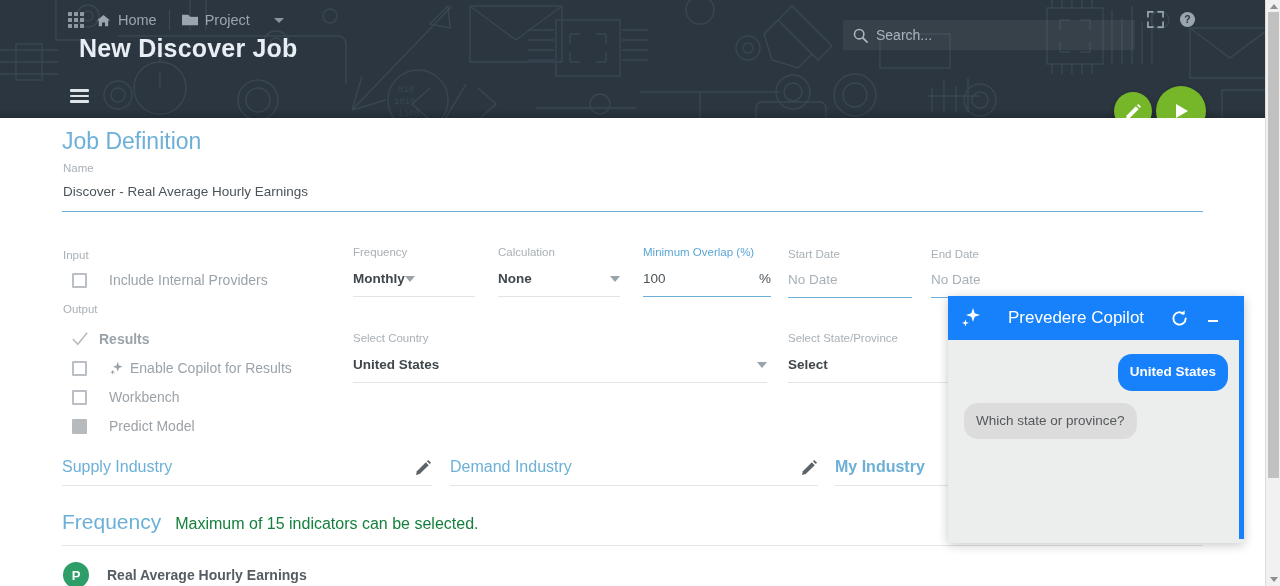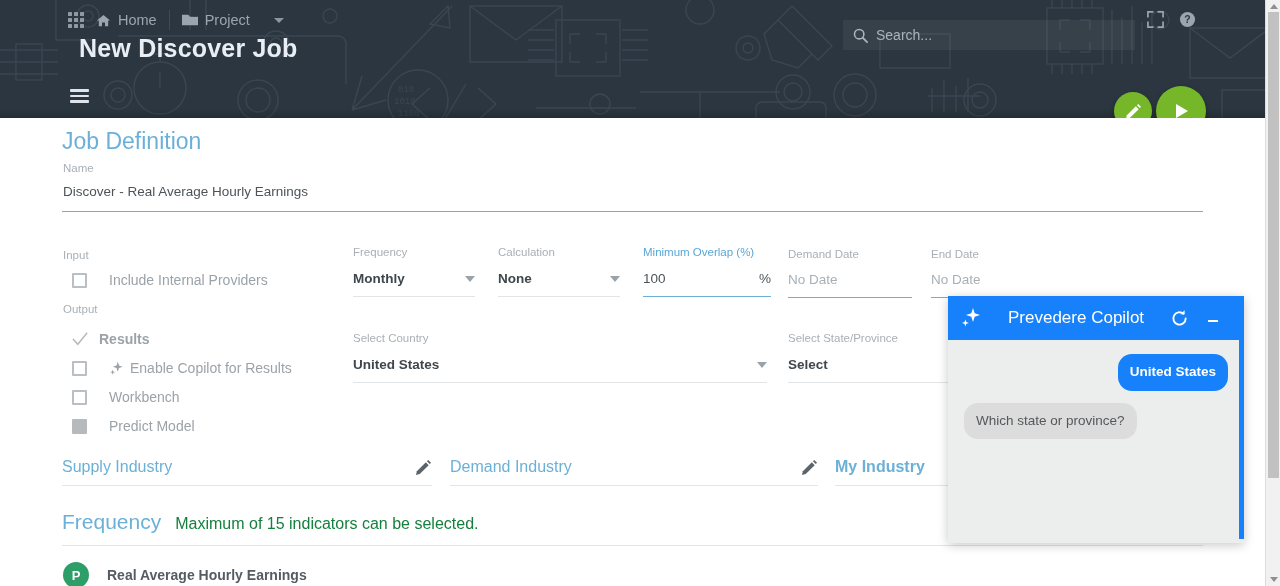--- a/index.html
+++ b/index.html
@@ -346,21 +346,21 @@
       <span class="cb-label">Workbench</span>
     </div>
 
     <div style="position:absolute; left:72px; top:300px; display:flex; align-items:center; gap:22px;">
       <span class="cbox filled"></span>
       <span class="cb-label">Predict Model</span>
     </div>
 
     <div style="position:absolute; left:353px; top:128px; width:122px;">
       <div class="field-label">Frequency</div>
-      <div style="display:flex; align-items:center; justify-content:space-between; margin-top:13px;">
+      <div style="display:flex; align-items:center; margin-top:13px;">
         <span class="field-value bold">Monthly</span>
         <span class="caret"></span>
       </div>
       <div class="underline" style="margin-top:10px;"></div>
     </div>
 
     <div style="position:absolute; left:498px; top:128px; width:122px;">
       <div class="field-label">Calculation</div>
       <div style="display:flex; align-items:center; justify-content:space-between; margin-top:13px;">
         <span class="field-value bold">None</span>
@@ -372,21 +372,21 @@
     <div style="position:absolute; left:643px; top:128px; width:128px;">
       <div class="field-label active">Minimum Overlap (%)</div>
       <div style="display:flex; align-items:center; justify-content:space-between; margin-top:13px;">
         <span class="field-value">100</span>
         <span class="field-value">%</span>
       </div>
       <div class="underline-blue" style="margin-top:10px;"></div>
     </div>
 
     <div style="position:absolute; left:788px; top:130px; width:124px;">
-      <div class="field-label">Demand Date</div>
+      <div class="field-label">Start Date</div>
       <div class="field-value" style="margin-top:12px; color:#a8b0b6;">No Date</div>
       <div class="underline-blue" style="margin-top:10px;"></div>
     </div>
 
     <div style="position:absolute; left:931px; top:130px; width:124px;">
       <div class="field-label">End Date</div>
       <div class="field-value" style="margin-top:12px; color:#a8b0b6;">No Date</div>
       <div class="underline-blue" style="margin-top:10px;"></div>
     </div>
 

